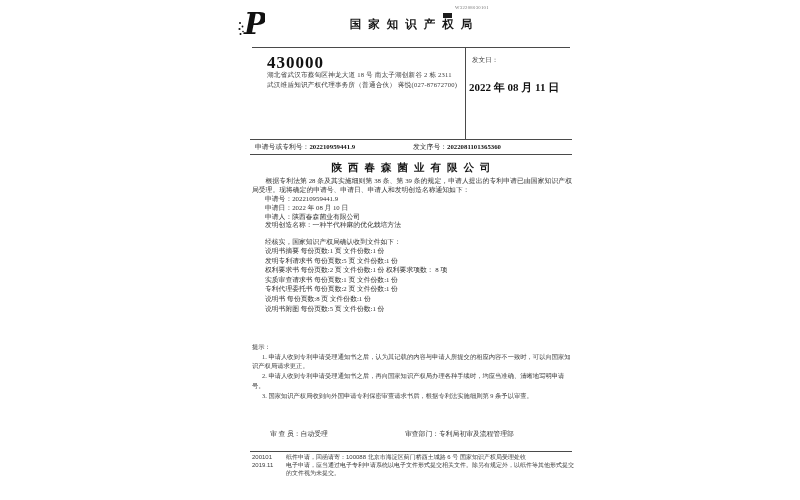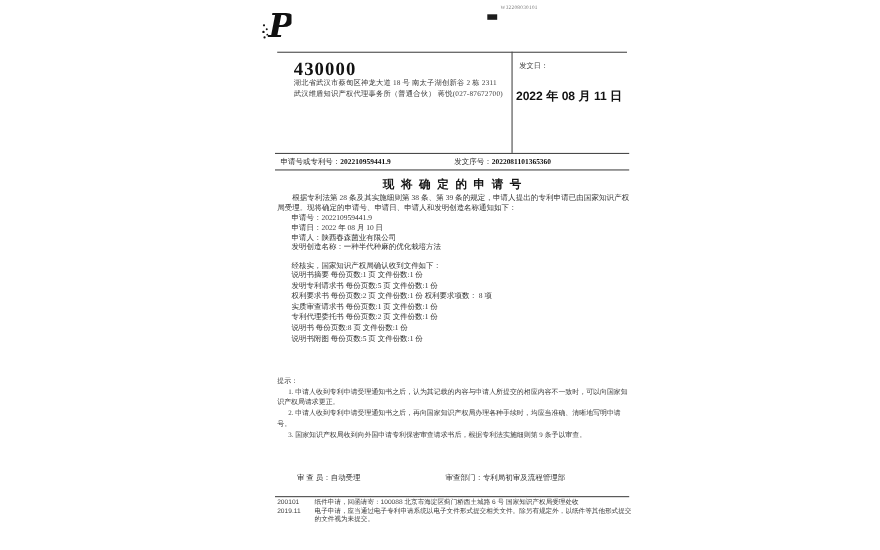--- a/index.html
+++ b/index.html
@@ -12,21 +12,21 @@
   .header-title{left:252px;top:17px;width:318px;text-align:center;font-size:11.5px;font-weight:bold;
                 letter-spacing:7px;padding-left:7px;box-sizing:border-box;color:#161616;}
   .rule{height:1px;background:#4a4a4a;}
   .rule1{left:252px;top:47px;width:318px;}
   .vline{left:465px;top:47px;width:1px;height:92px;background:#4a4a4a;}
   .postal{left:267px;top:53px;font-size:17px;font-weight:bold;letter-spacing:1px;color:#111;}
   .addr{left:267px;width:200px;font-size:6.6px;color:#3a3a3a;letter-spacing:.2px;}
   .addr1{top:71px;}
   .addr2{top:81px;}
   .dispatch-label{left:472px;top:56px;font-size:6.6px;color:#3a3a3a;}
-  .dispatch-date{left:469px;top:80px;font-size:11px;font-weight:bold;color:#111;font-family:Liberation Sans, sans-serif;}
+  .dispatch-date{left:469px;top:80px;font-size:11px;font-weight:bold;color:#111;font-family:Liberation Serif, serif;}
   .rule2{left:250px;top:139px;width:322px;}
   .rule3{left:250px;top:154px;width:322px;}
   .appno-left{left:255px;top:142px;font-size:6.8px;}
   .appno-right{left:413px;top:142px;font-size:6.8px;}
   .val{font-weight:bold;color:#111;}
   .doc-title{left:252px;top:161px;width:318px;text-align:center;font-size:10.5px;font-weight:bold;
              letter-spacing:6px;padding-left:6px;box-sizing:border-box;color:#141414;}
   .para{left:252px;top:176px;width:320px;font-size:6.8px;line-height:9.3px;text-indent:2em;
         text-align:justify;color:#333;margin:0;}
   .fields{left:265px;top:195px;width:300px;font-size:6.8px;line-height:8.8px;color:#333;}
@@ -55,20 +55,21 @@
     <svg width="28" height="34" viewBox="0 0 28 34" xmlns="http://www.w3.org/2000/svg">
       <text x="7" y="27" font-size="30" font-style="italic" font-weight="bold" font-family="'DejaVu Serif',serif" fill="#111">P</text>
       <circle cx="3" cy="16" r="1" fill="#111"></circle>
       <circle cx="5.5" cy="19.5" r="0.9" fill="#111"></circle>
       <circle cx="2.5" cy="22" r="1.1" fill="#111"></circle>
       <circle cx="6" cy="24.5" r="0.8" fill="#111"></circle>
       <circle cx="3.5" cy="27" r="1" fill="#111"></circle>
     </svg>
   </div>
 
+  <div class="abs header-title">国家知识产权局</div>
 
   <div class="abs rule rule1"></div>
   <div class="abs vline"></div>
 
   <div class="abs postal">430000</div>
   <div class="abs addr addr1">湖北省武汉市蔡甸区神龙大道 18 号 南太子湖创新谷 2 栋 2311</div>
   <div class="abs addr addr2">武汉维盾知识产权代理事务所（普通合伙） 蒋悦(027-87672700)</div>
 
   <div class="abs dispatch-label">发文日：</div>
   <div class="abs dispatch-date">2022 年 08 月 11 日</div>
@@ -77,21 +78,21 @@
 
   <div class="abs appno-left">
     <span>申请号或专利号：</span><span class="val">202210959441.9</span>
   </div>
   <div class="abs appno-right">
     <span>发文序号：</span><span class="val">2022081101365360</span>
   </div>
 
   <div class="abs rule rule3"></div>
 
-  <div class="abs doc-title">现将确定的申请号</div>
+  <div class="abs doc-title">陕西春森菌业有限公司</div>
 
   <p class="abs para">根据专利法第 28 条及其实施细则第 38 条、第 39 条的规定，申请人提出的专利申请已由国家知识产权局受理。现将确定的申请号、申请日、申请人和发明创造名称通知如下：</p>
 
   <div class="abs fields">
     <div>申请号：202210959441.9</div>
     <div>申请日：2022 年 08 月 10 日</div>
     <div>申请人：陕西春森菌业有限公司</div>
     <div>发明创造名称：一种半代种麻的优化栽培方法</div>
   </div>
 

